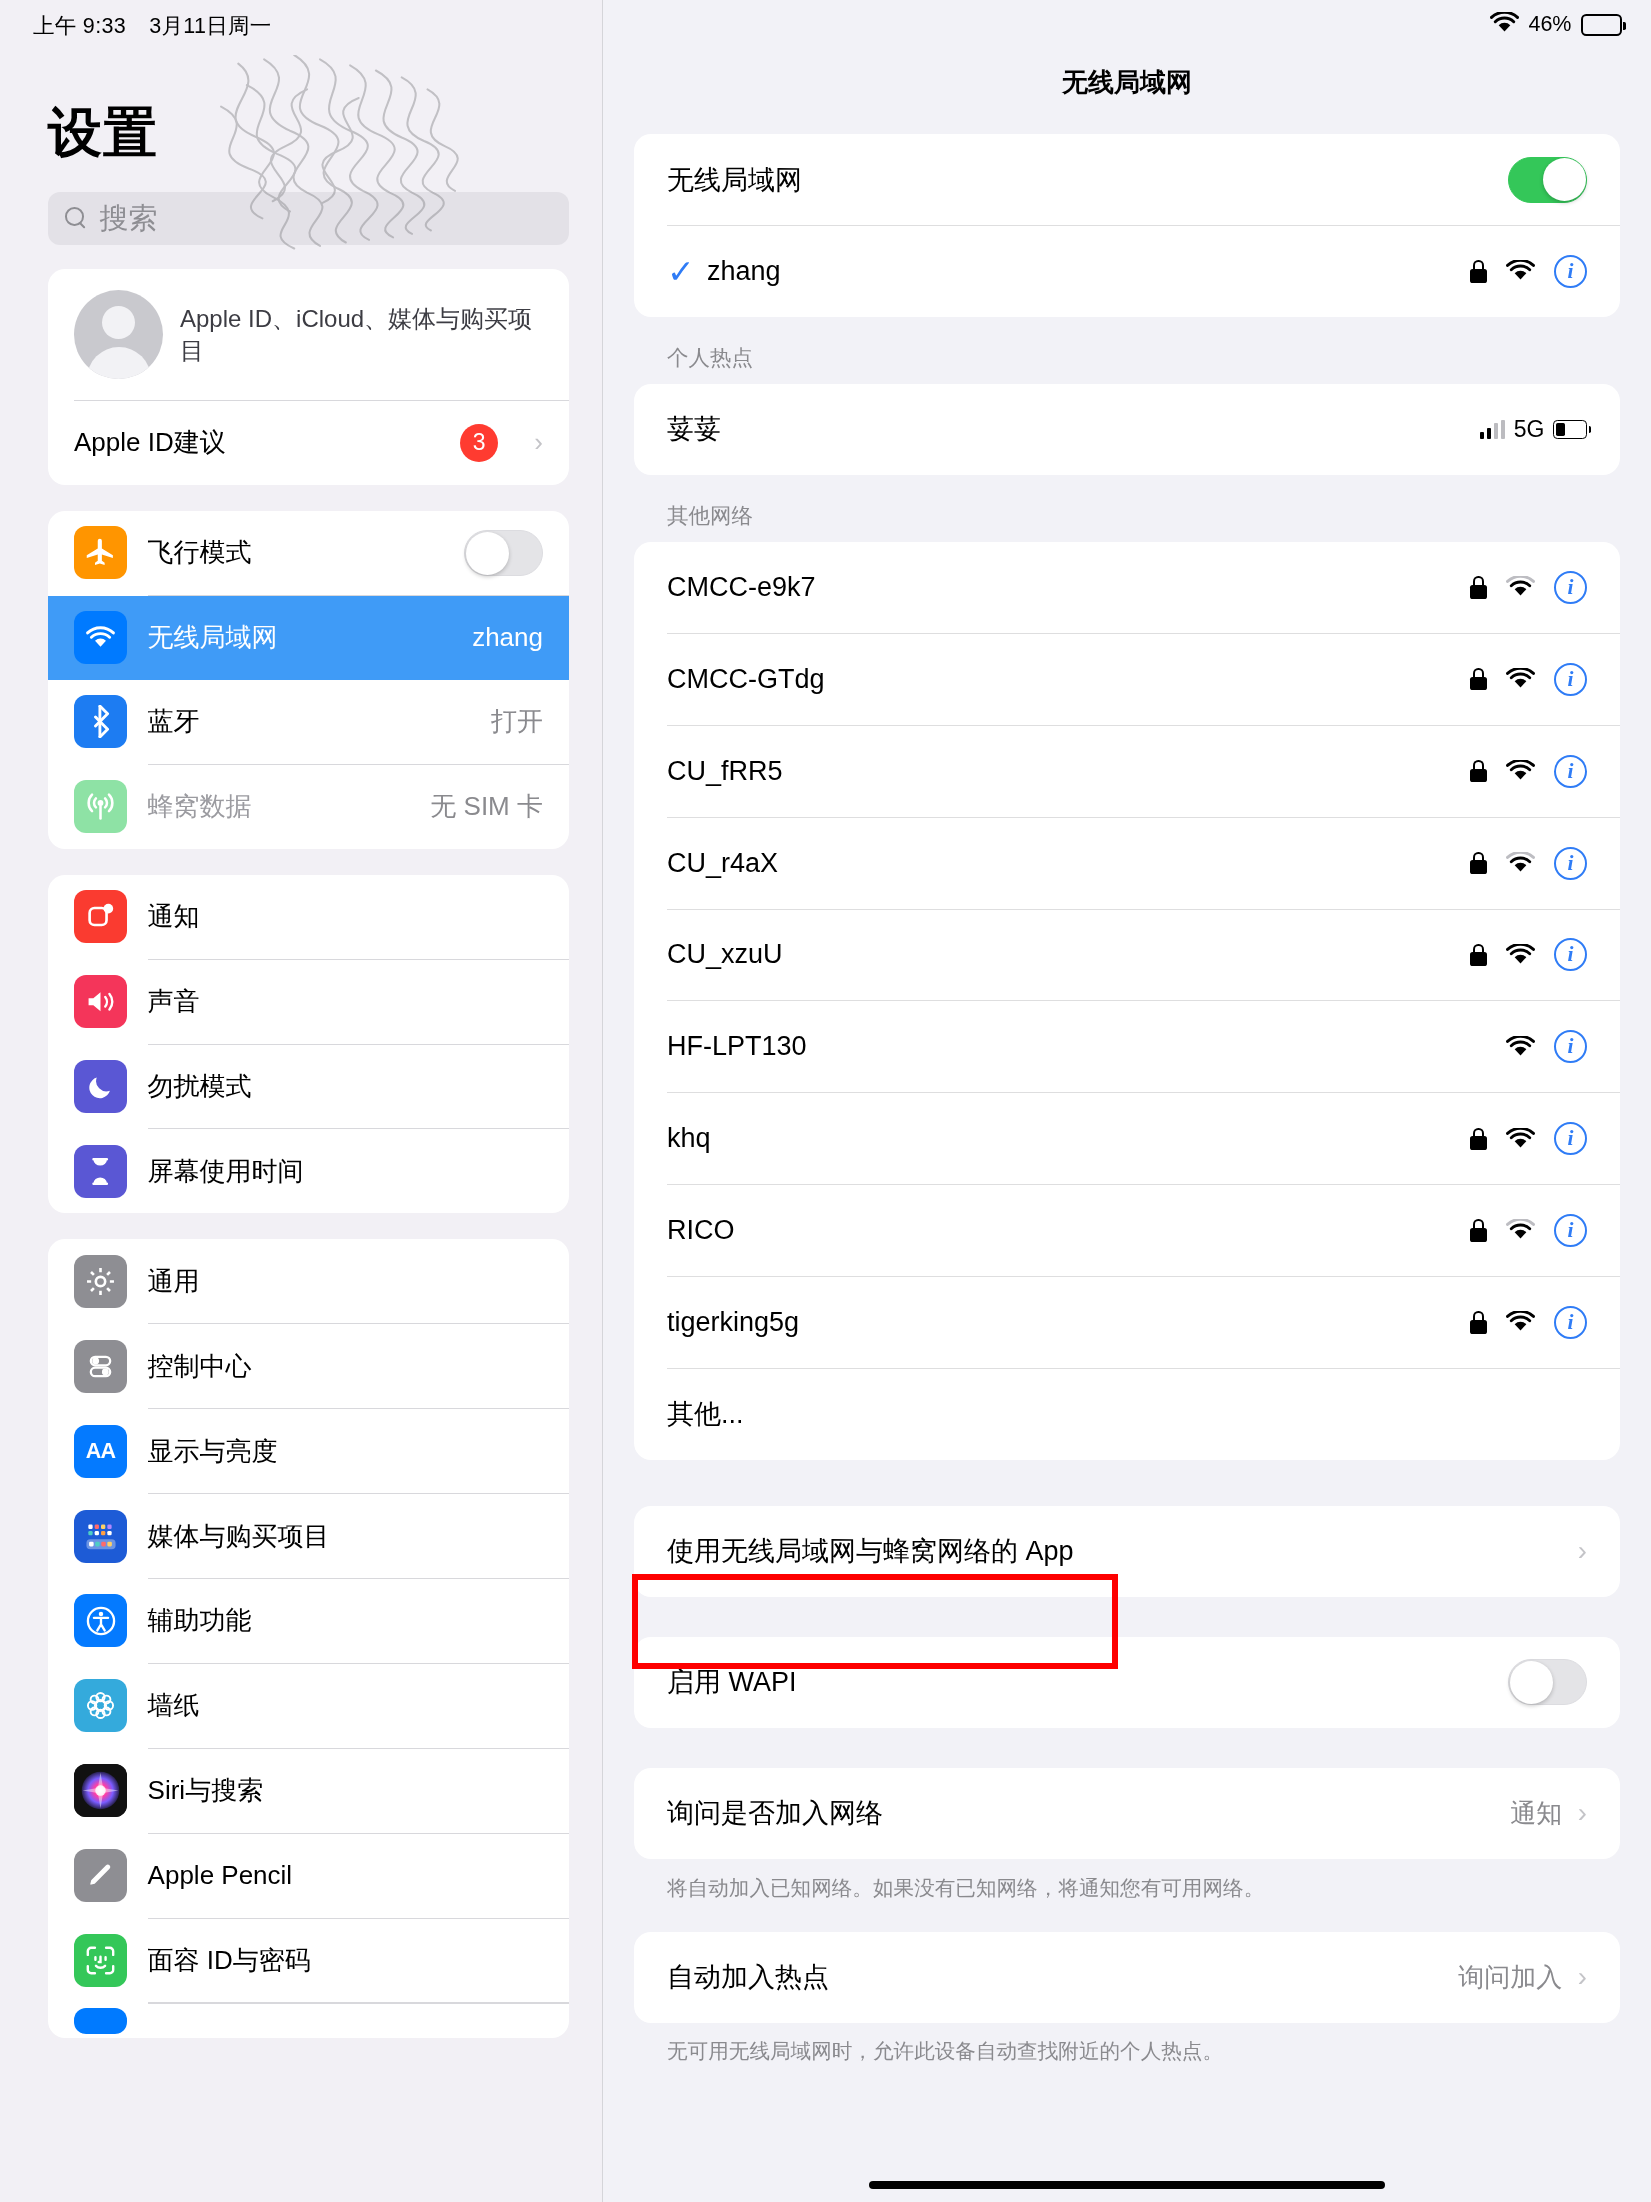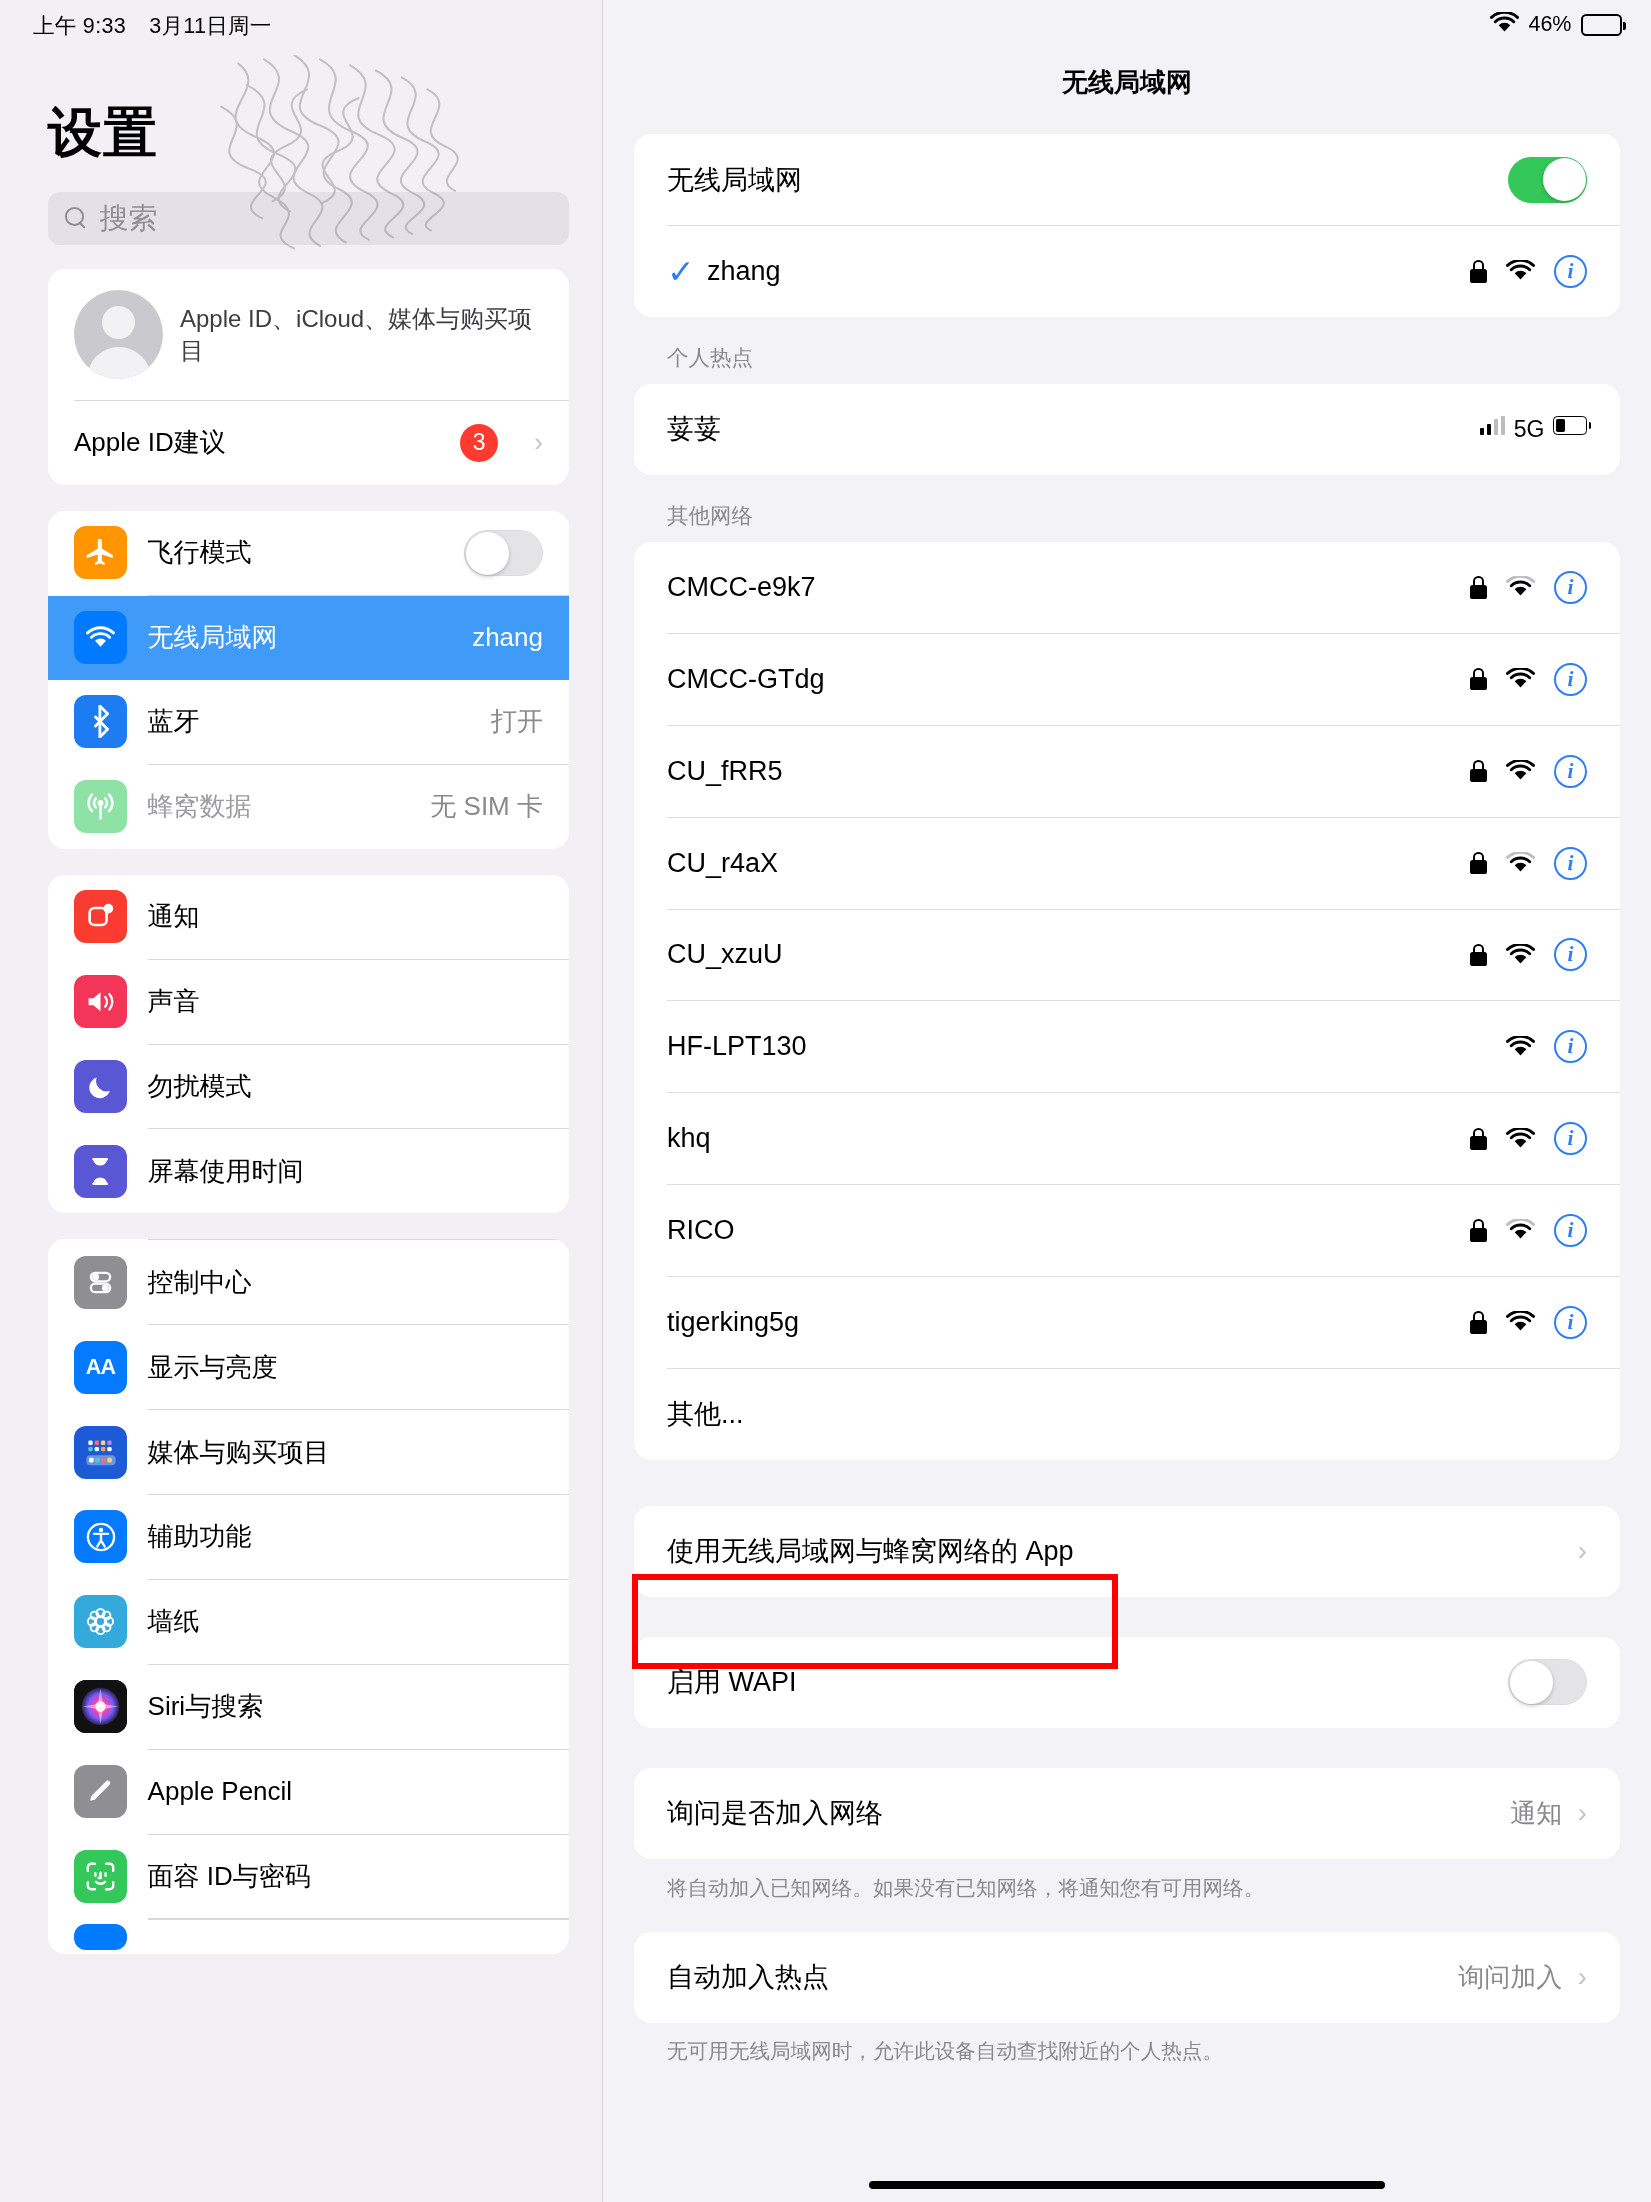--- a/index.html
+++ b/index.html
@@ -145,21 +145,21 @@
      border:2.6px solid #000; border-bottom:none; border-radius:5.2px 5.2px 0 0; }
   .infoi{
     width:33px; height:33px; border-radius:50%; border:2.1px solid #2f7cf6;
     color:#2f7cf6; font-size:21.5px; display:flex; align-items:center;
     justify-content:center; font-style:italic; font-weight:600; font-family:"Liberation Serif",serif;
   }
   .wifi3{ width:29px; height:22.4px; position:relative; flex:0 0 29px; }
 
   .sig-bars{ display:flex; align-items:flex-end; gap:2.6px; height:19px; }
   .sig-bars i{ width:4.3px; background:#000; border-radius:0.9px; display:block; }
-  .hs-right{ margin-left:auto; display:flex; align-items:flex-start; gap:8.6px; }
+  .hs-right{ margin-left:auto; display:flex; align-items:center; gap:8.6px; }
   .hs-5g{ font-size:23px; color:#000; }
   .batt-small{
     width:34px; height:19px; border:1.7px solid #000; border-radius:4.3px;
     position:relative; display:flex; align-items:center; padding:1.7px;
   }
   .batt-small::after{
     content:''; position:absolute; right:-5.2px; top:5.2px; width:2.6px; height:6.9px;
     background:#000; border-radius:0 1.7px 1.7px 0;
   }
   .batt-small .fill{ height:100%; background:#000; border-radius:1.7px; }
@@ -338,20 +338,29 @@
             <svg width="22.4" height="29" viewBox="0 0 18 26">
                 <path d="M3 2h12M3 24h12M4 2c0 6 10 6 10 0M4 24c0-6 10-6 10 0" stroke="#fff" stroke-width="2.2" fill="#fff" stroke-linecap="round"></path>
               </svg>
           </span>
           <span class="label">屏幕使用时间</span>
         </div>
       </div>
 
       <div class="card group">
 
+        <div class="row">
+          <span class="app-icon" style="background:#8e8e93">
+            <svg width="33" height="33" viewBox="0 0 24 24" fill="none" stroke="#fff" stroke-width="1.9">
+              <circle cx="12" cy="12" r="3.4"></circle>
+              <path d="M12 2.2v3M12 18.8v3M2.2 12h3M18.8 12h3M5.1 5.1l2.1 2.1M16.8 16.8l2.1 2.1M18.9 5.1l-2.1 2.1M7.2 16.8l-2.1 2.1"></path>
+            </svg>
+          </span>
+          <span class="label">通用</span>
+        </div>
         <div class="sep-icon"></div>
 
         <div class="row">
           <span class="app-icon" style="background:#8e8e93">
             <svg width="29" height="29" viewBox="0 0 24 24" fill="none" stroke="#fff" stroke-width="1.9">
               <rect x="4" y="4" width="16" height="7" rx="3.5"></rect>
                 <circle cx="8" cy="7.5" r="1.9" fill="#fff"></circle>
               <rect x="4" y="13" width="16" height="7" rx="3.5"></rect>
                 <circle cx="16" cy="16.5" r="1.9" fill="#fff"></circle>
             </svg>

